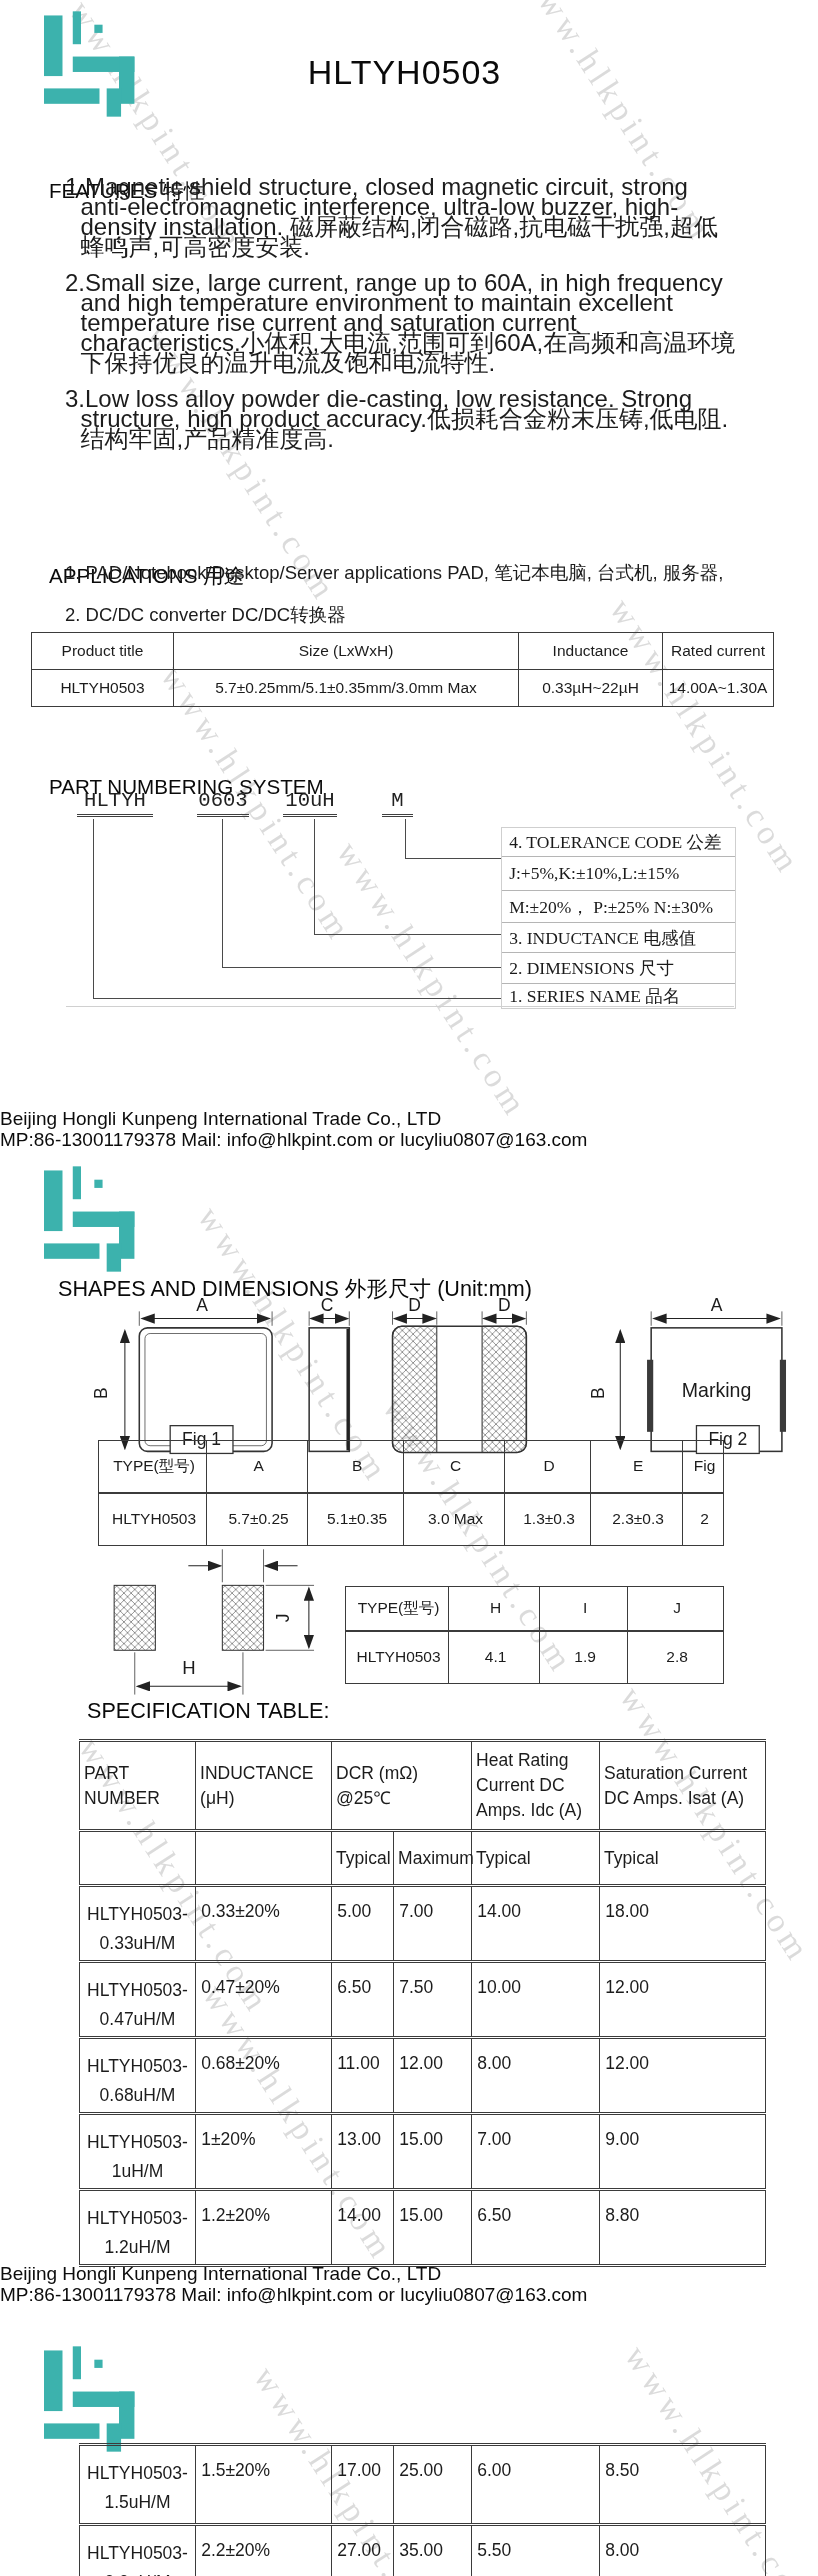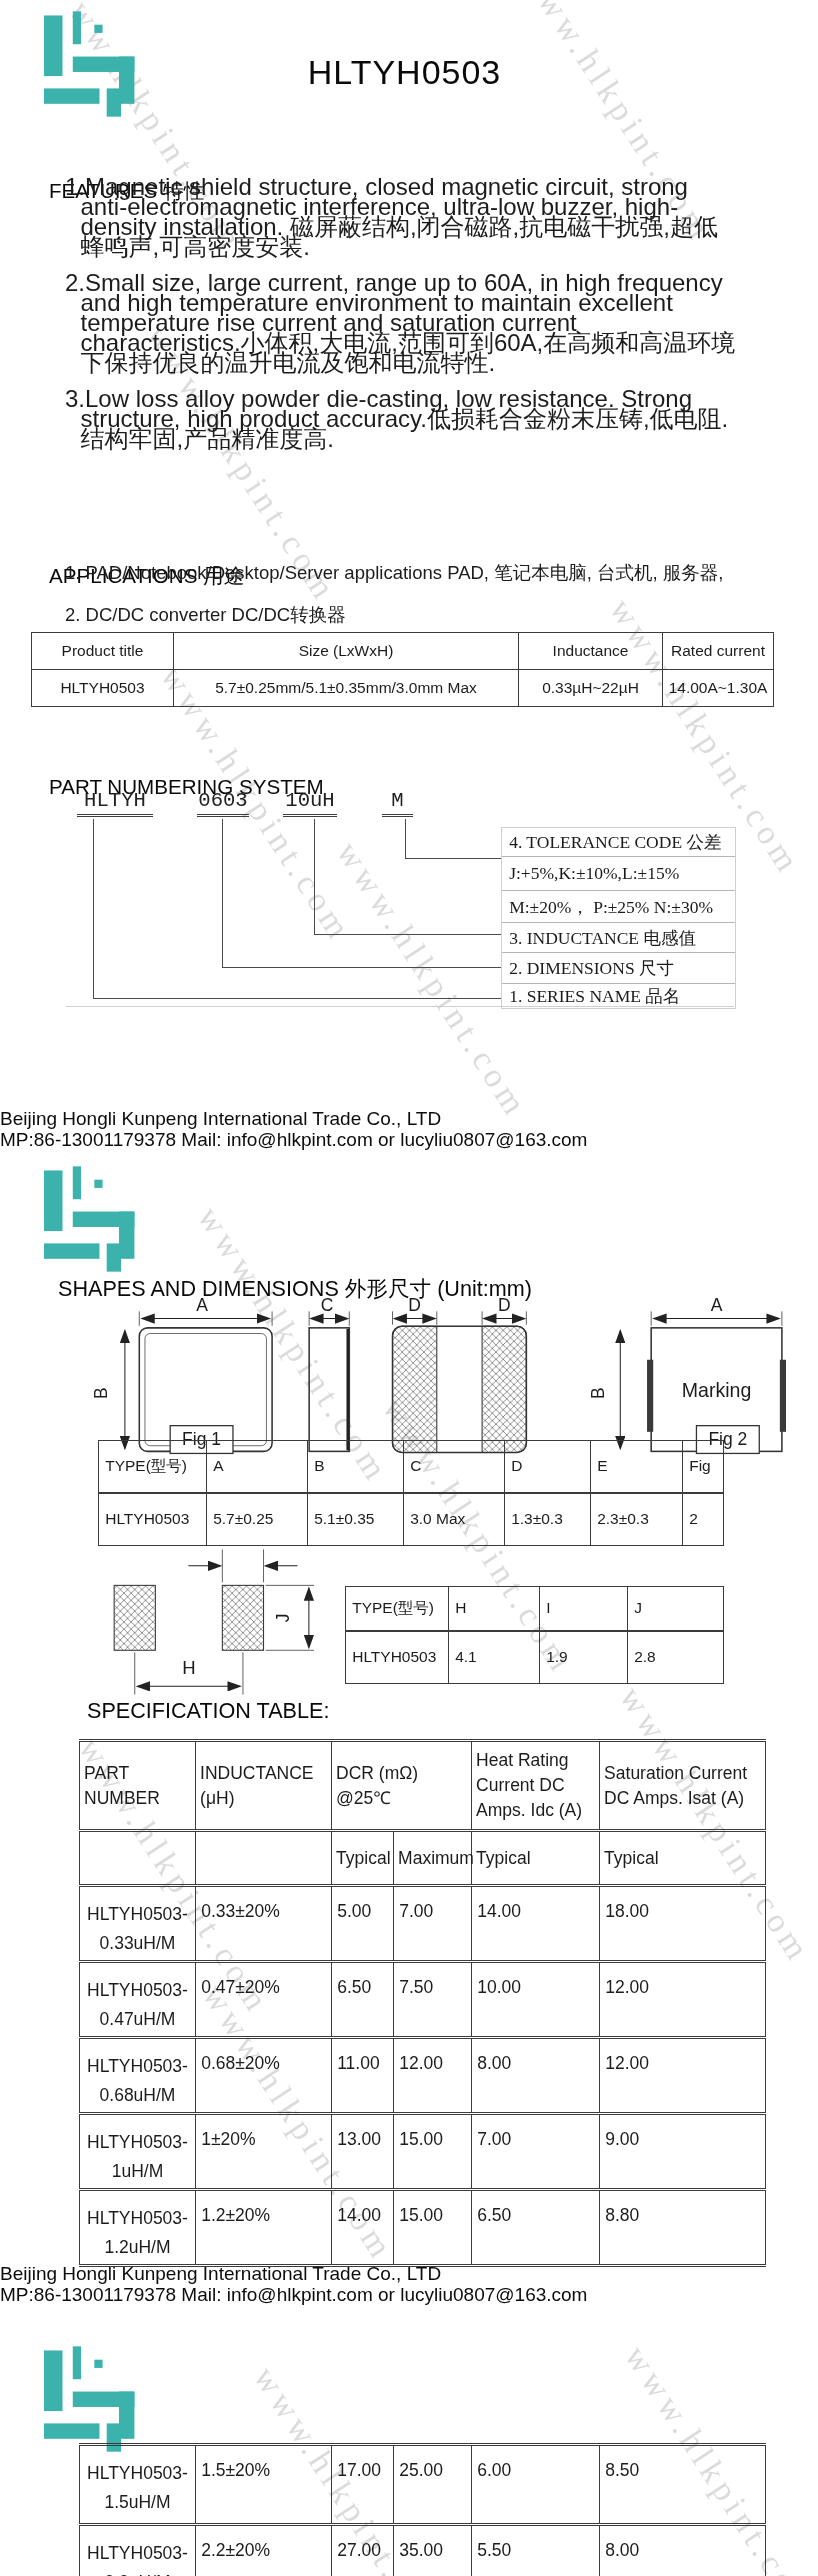--- a/index.html
+++ b/index.html
@@ -13,21 +13,21 @@
   .sec-h{font-size:20.6px;color:#0a0a0a;margin-top:44px;}
   .sec-h2{font-size:21.6px;color:#0a0a0a;}
   .body-txt p{margin:16px;font-size:24px;line-height:20px;padding-left:15.5px;text-indent:-15.5px;}
   .app-txt p{margin:16px;font-size:18.5px;line-height:26px;padding-left:18.5px;text-indent:-18.5px;}
   table{border-collapse:collapse;table-layout:fixed;}
   
   .ovt{border:1.5px solid #3b3b3b;}
   .ovt td{border:1px solid #3b3b3b;font-size:15.5px;text-align:center;vertical-align:middle;height:34px;padding:1px 3.1px;}
   
   .dimt{border:1.5px solid #3b3b3b;}
-  .dimt td{border:1px solid #3b3b3b;font-size:15.5px;text-align:left;vertical-align:middle;padding:2.1px 3.1px 2.1px 6.2px;}
+  .dimt td{border:1px solid #3b3b3b;font-size:15.5px;text-align:center;vertical-align:middle;padding:2.1px 3.1px 2.1px 6.2px;}
   .dimt tr.data td{border-top:2.6px double #3b3b3b;}
   
   .spect{border:1.5px solid #3b3b3b;}
   .spect td{border-left:1px solid #3b3b3b;border-right:1px solid #3b3b3b;
             border-top:3.1px double #3b3b3b;border-bottom:3.1px double #3b3b3b;
             font-size:17.5px;padding:0 3.1px;}
   .spect tr.h1 td{vertical-align:middle;line-height:25px;padding-left:4.1px;}
   .spect tr.h2 td{vertical-align:middle;height:52px;padding-left:4.1px;}
   .spect td.pn{ text-align:center;vertical-align:top;padding-top:13.4px;line-height:29px;}
   .spect td.val{text-align:left;vertical-align:top;padding-top:14.4px;padding-left:5.2px;}

